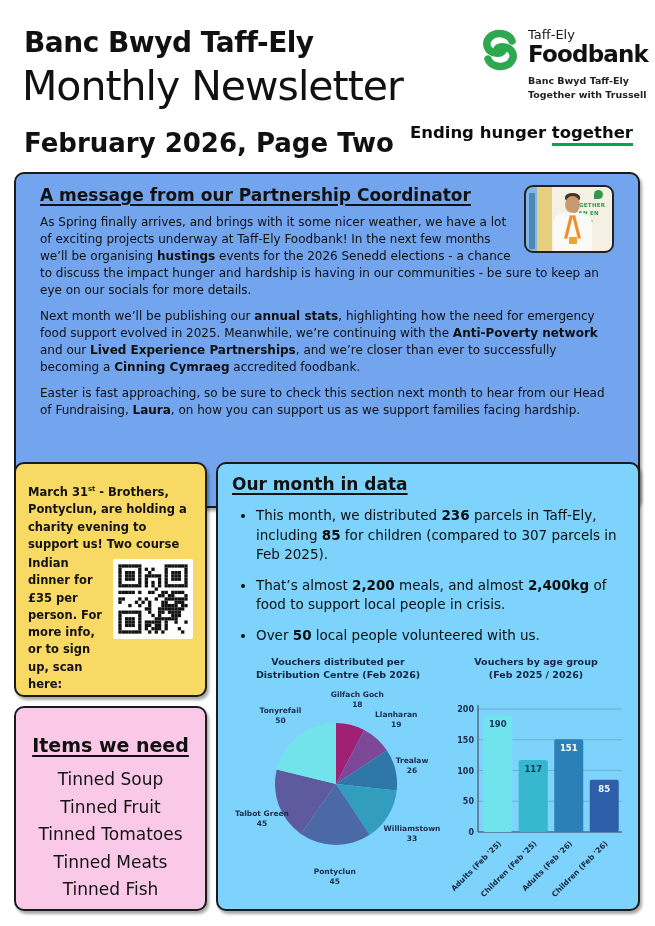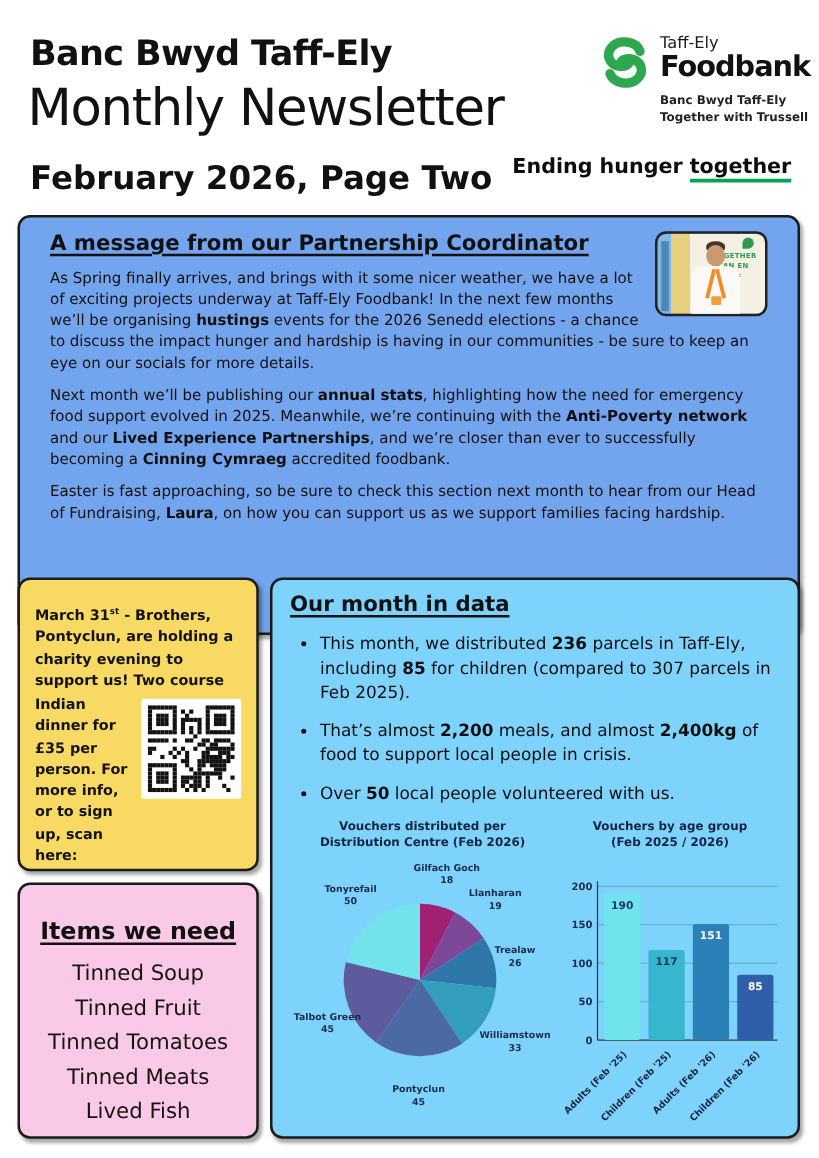--- a/index.html
+++ b/index.html
@@ -406,15 +406,15 @@
   </div>
 </div>
 
 <div class="box box-pink">
   <span class="box-title">Items we need</span>
   <div class="items">
     <div>Tinned Soup</div>
     <div>Tinned Fruit</div>
     <div>Tinned Tomatoes</div>
     <div>Tinned Meats</div>
-    <div>Lived Fish</div>
+    <div>Tinned Fish</div>
   </div>
 </div>
 
 </body></html>

